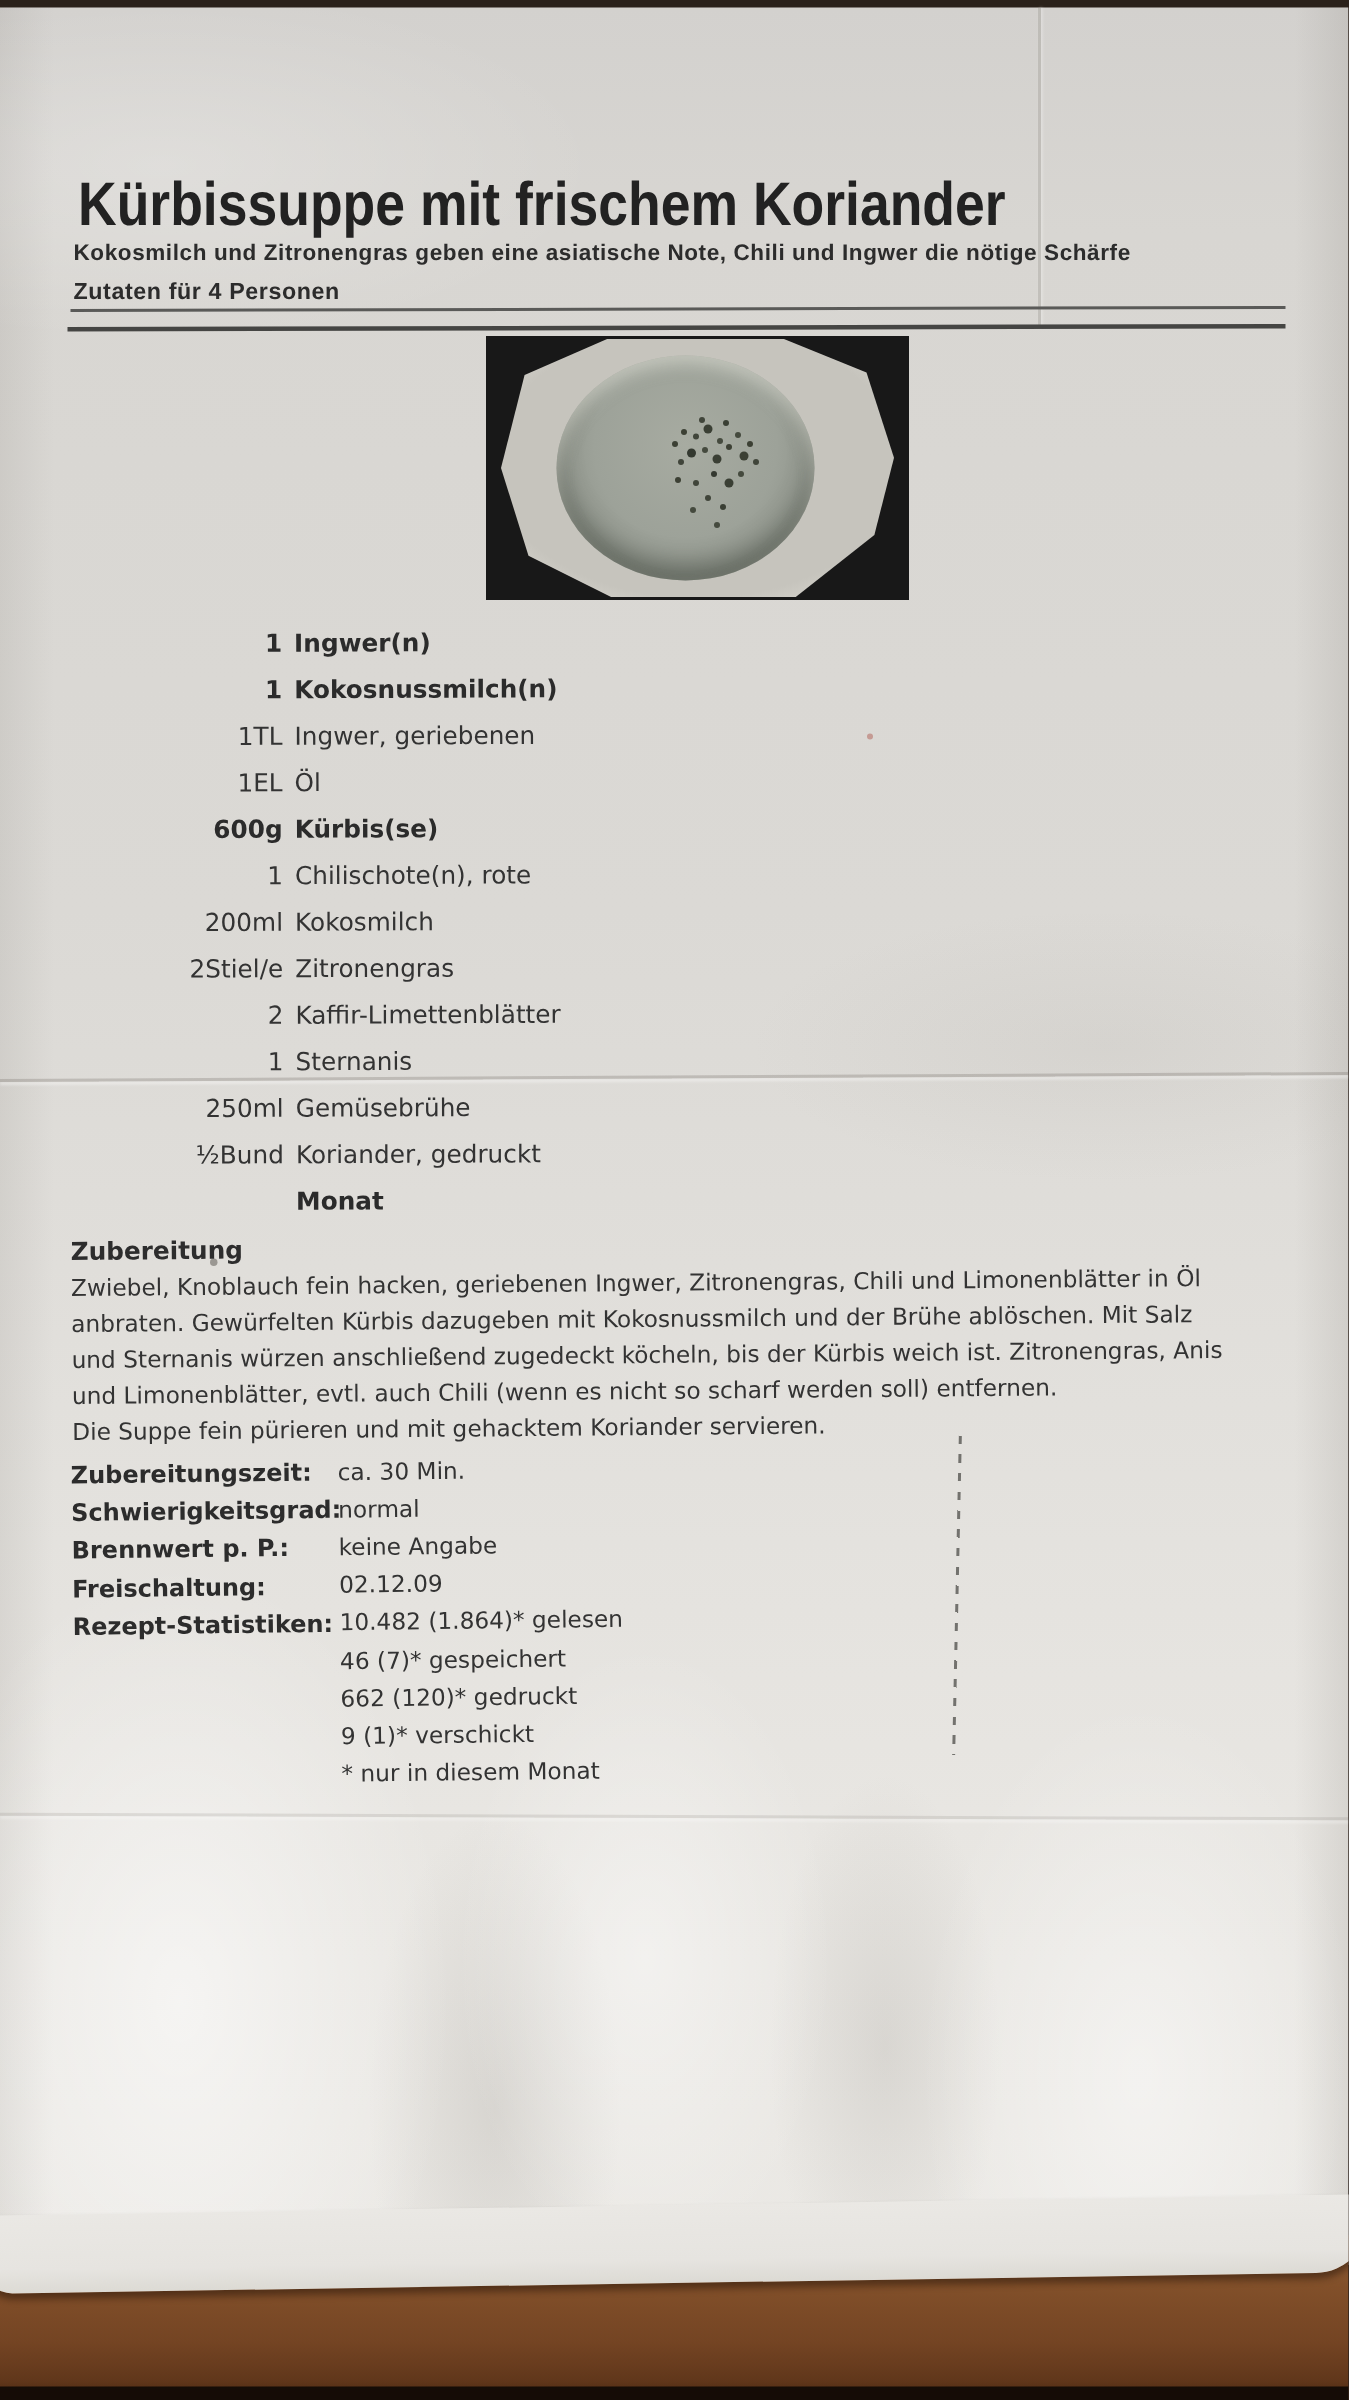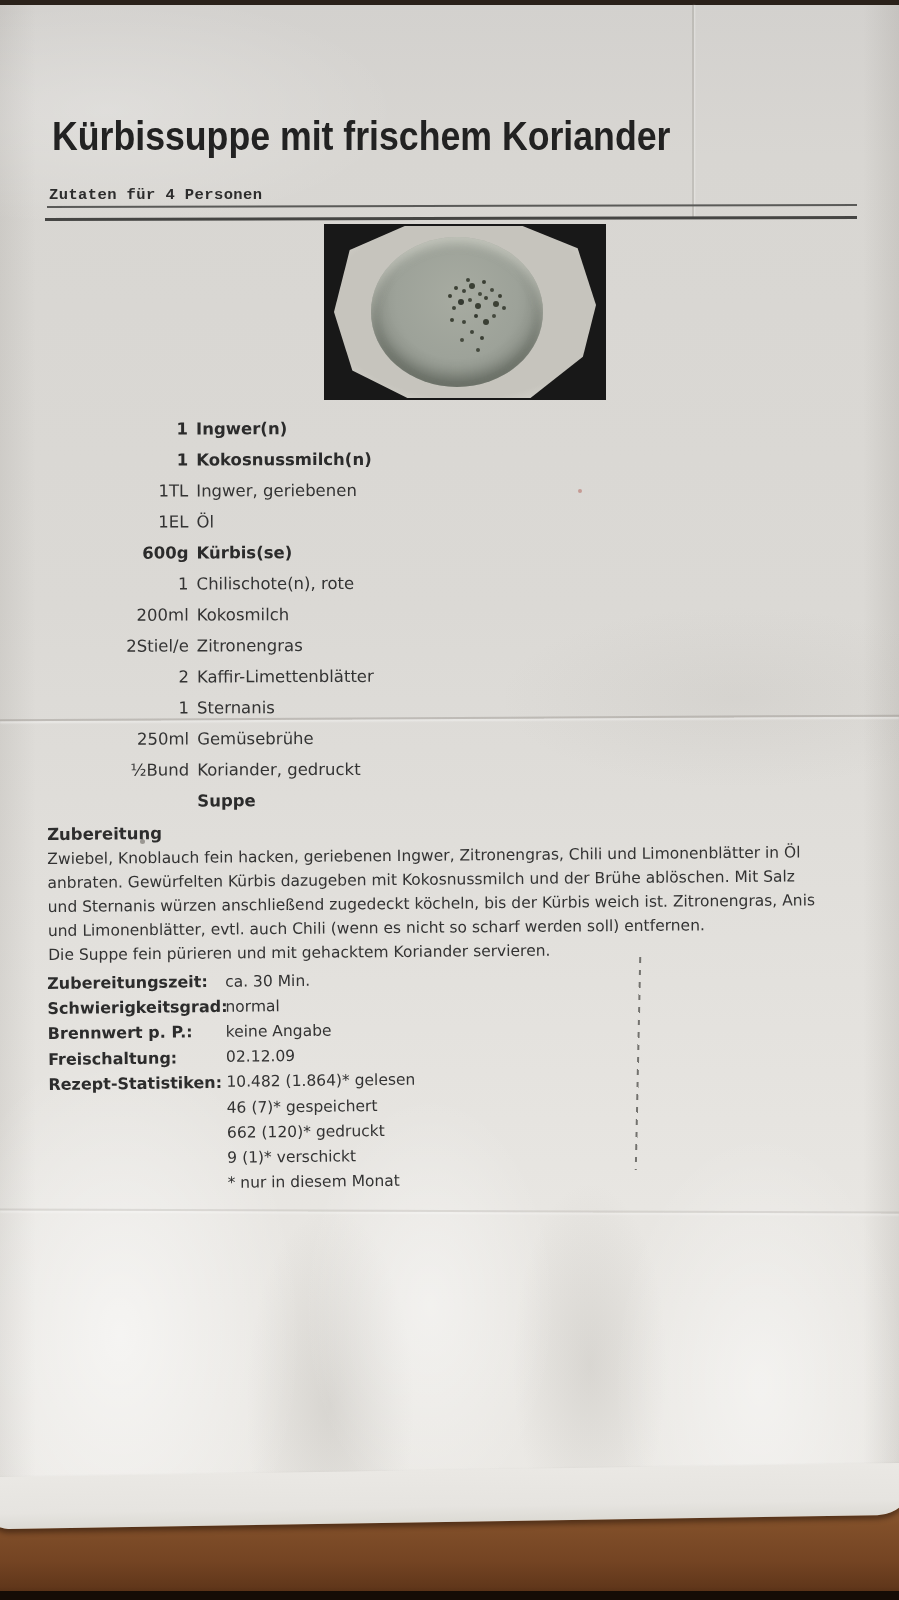--- a/index.html
+++ b/index.html
@@ -50,21 +50,21 @@
     font-size:41px;line-height:40px;color:#222;
     transform:scaleX(.87);transform-origin:0 50%;white-space:nowrap;letter-spacing:0;
   }
   .subtitle{
     position:absolute;left:49px;top:159px;margin:0;
     font-family:"Liberation Sans", sans-serif;font-weight:bold;
     font-size:15px;line-height:19px;letter-spacing:.4px;color:#2c2c2c;white-space:nowrap;
   }
   .servings{
     position:absolute;left:49px;top:186px;margin:0;
-    font-family:Liberation Mono, monospace;font-weight:bold;
+    font-family:Liberation Sans, sans-serif;font-weight:bold;
     font-size:15.5px;letter-spacing:.4px;color:#2c2c2c;white-space:nowrap;
   }
   .rule1{position:absolute;left:47px;top:205px;width:810px;height:2px;background:#5a5a58;transform:rotate(-.15deg);}
   .rule2{position:absolute;left:45px;top:217px;width:812px;height:2.5px;background:#454543;transform:rotate(-.15deg);}
   
   .photo{position:absolute;left:324px;top:224px;width:282px;height:176px;background:#181818;overflow:hidden;}
   .plate{position:absolute;left:10px;top:2px;width:262px;height:172px;
     clip-path:polygon(27% 0,72% 0,93% 13%,100% 46%,95% 76%,75% 100%,28% 100%,7% 84%,0 50%,6% 14%);
     background:radial-gradient(ellipse 95% 95% at 50% 48%, #c6c4bd 55%, #dedcd5 72%, #d2d0c9 88%, #c9c7c0 100%);}
   .soup{position:absolute;left:47px;top:13px;width:172px;height:150px;border-radius:50%;
@@ -104,20 +104,21 @@
 <div class="paper">
   <div class="wrinkles"></div>
   <div class="crease-h1"></div>
   <div class="crease-h2"></div>
   <div class="crease-v1"></div>
 </div>
 
 <div class="content">
 
   <h1 class="title">Kürbissuppe mit frischem Koriander</h1>
+  <p class="subtitle">Kokosmilch und Zitronengras geben eine asiatische Note, Chili und Ingwer die nötige Schärfe</p>
   <p class="servings">Zutaten für 4 Personen</p>
   <div class="rule1"></div>
   <div class="rule2"></div>
 
   <div class="photo">
     <div class="plate"></div>
     <div class="soup"></div>
     <div class="flecks"></div>
   </div>
 
@@ -165,21 +166,21 @@
     <div class="ing-row">
         <span class="amt">250ml</span>
         <span class="nm">Gemüsebrühe</span>
       </div>
     <div class="ing-row">
         <span class="amt">½Bund</span>
         <span class="nm">Koriander, gedruckt</span>
       </div>
     <div class="ing-row b">
         <span class="amt"></span>
-        <span class="nm">Suppe</span>
+        <span class="nm">Monat</span>
       </div>
   </div>
 
   <div class="speck"></div>
   <div class="dot-artifact"></div>
 
   <div class="prep">
     <h2>Zubereitung</h2>
     <p>Zwiebel, Knoblauch fein hacken, geriebenen Ingwer, Zitronengras, Chili und Limonenblätter in Öl
 anbraten. Gewürfelten Kürbis dazugeben mit Kokosnussmilch und der Brühe ablöschen. Mit Salz

